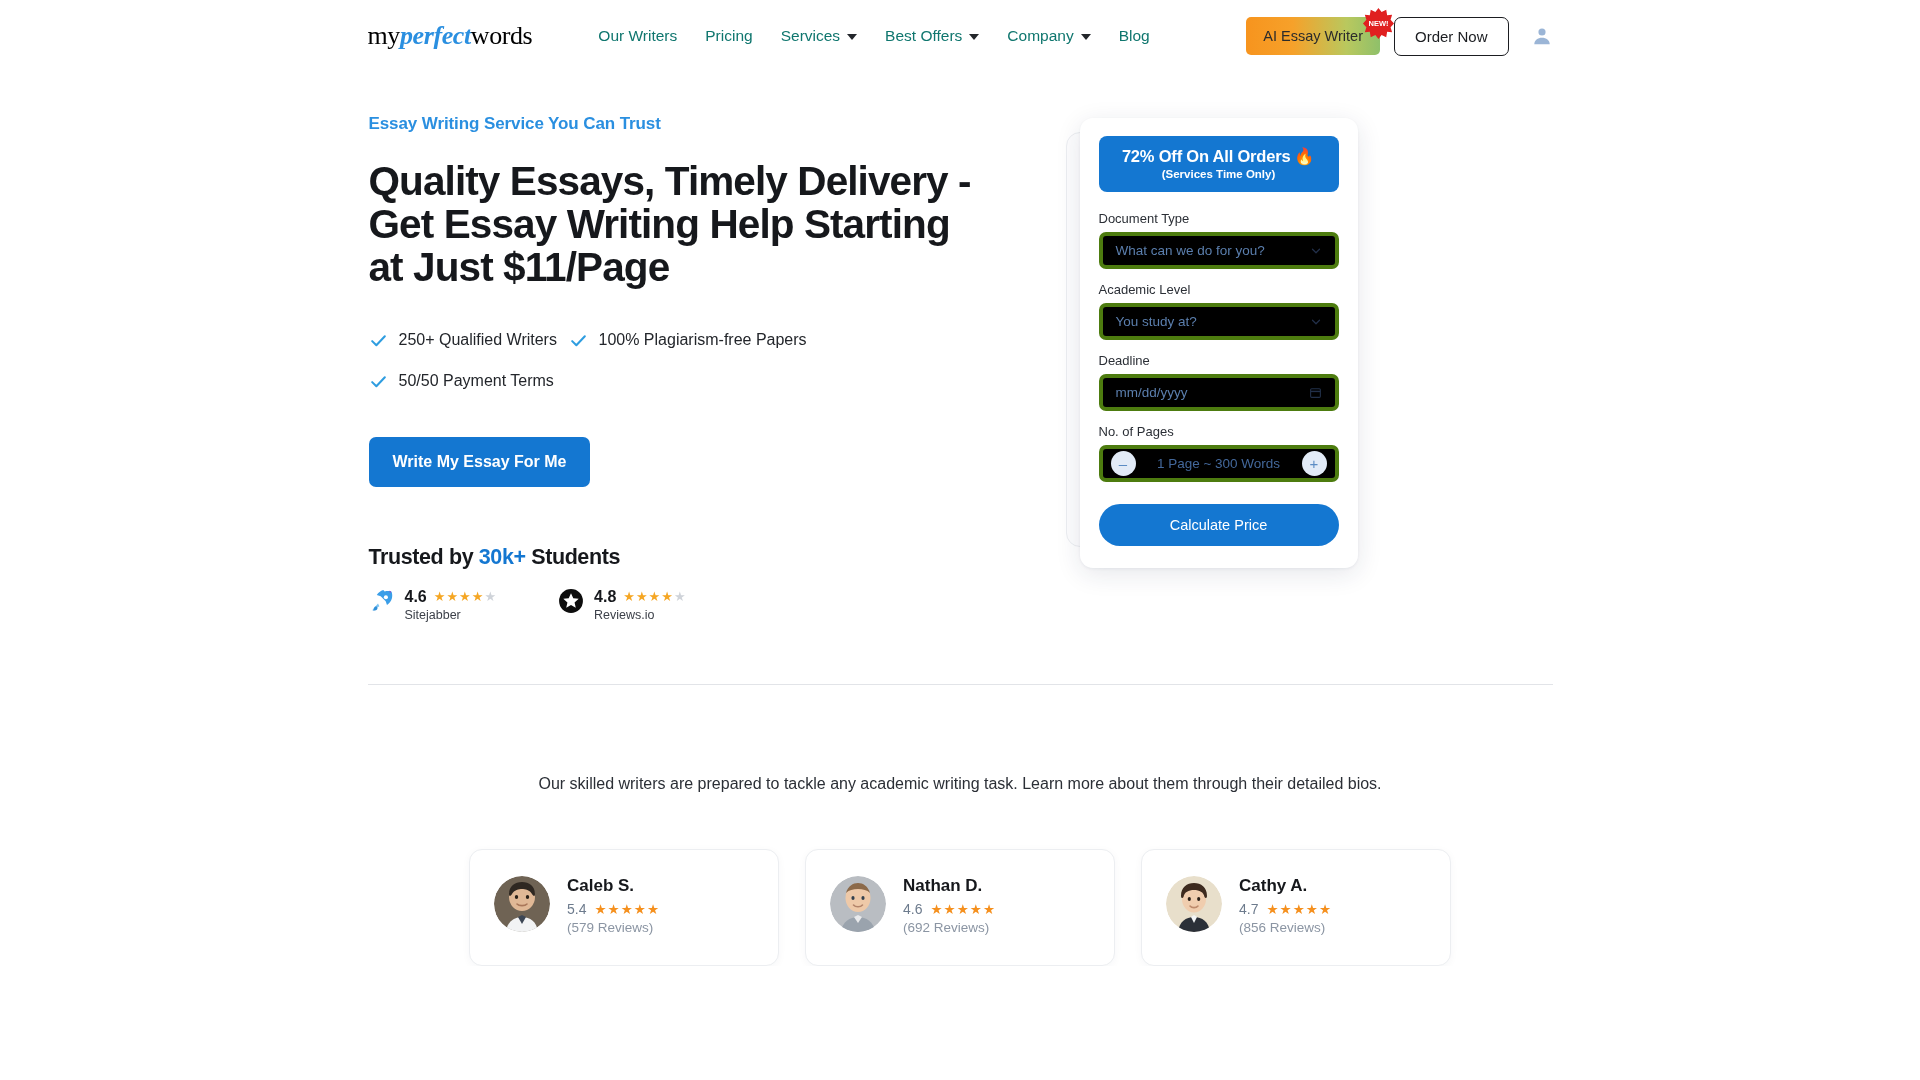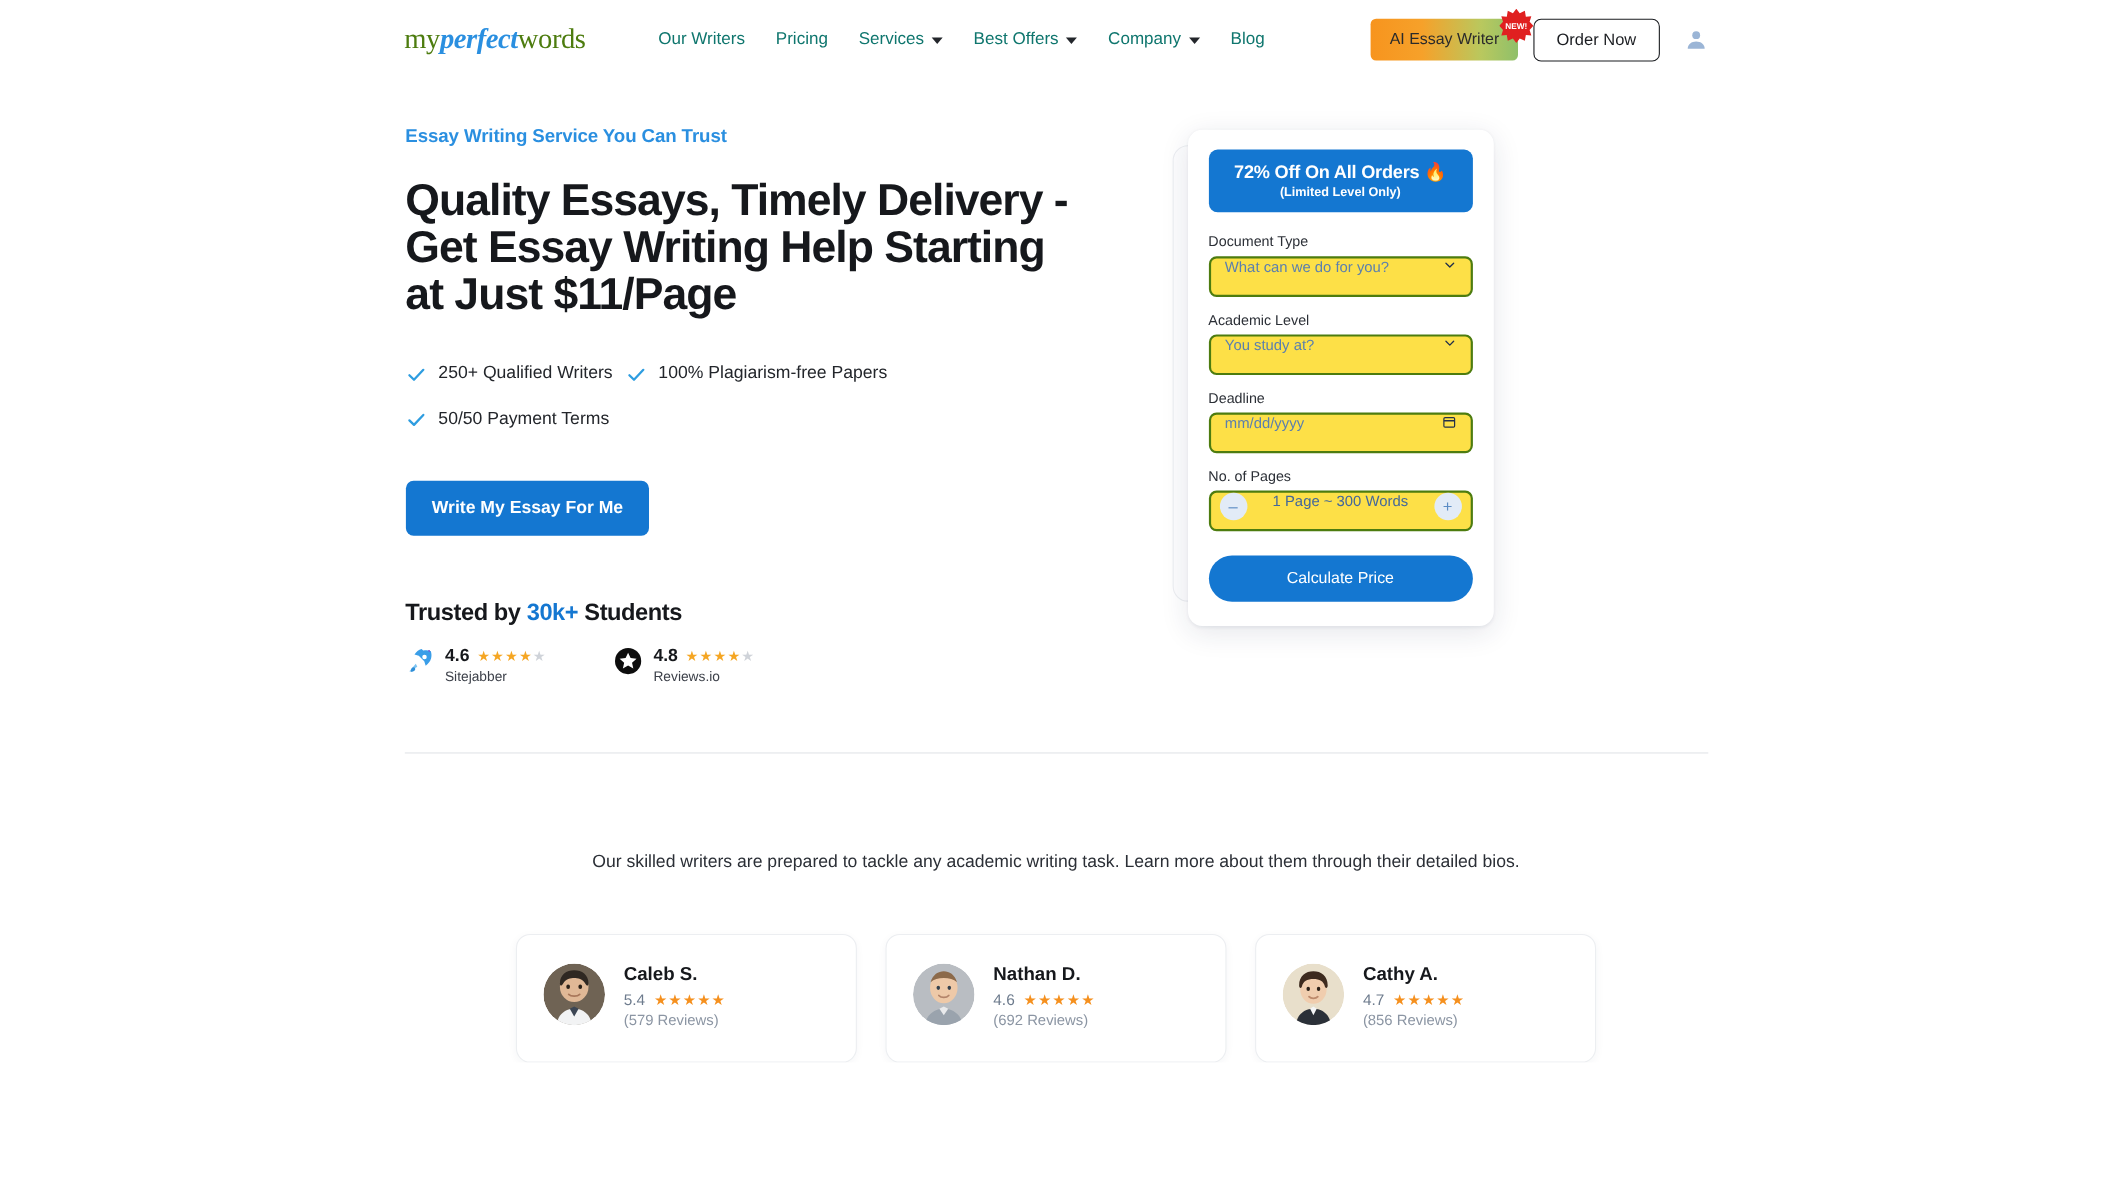--- a/index.html
+++ b/index.html
@@ -26,21 +26,21 @@
     align-items: center;
     gap: 0;
   }
   .logo {
     font-size: 26px;
     letter-spacing: -0.4px;
     white-space: nowrap;
     margin-right: 52px;
     font-family: "Liberation Serif", serif;
   }
-  .logo .lg-my, .logo .lg-words { color: #4d7c0f; font-weight: 400; }
+  .logo .lg-my, .logo .lg-words { color: #000000; font-weight: 400; }
   .logo .lg-perfect { color: #2a8fe0; font-weight: 700; font-style: italic; }
 
   .nav { display: flex; align-items: center; gap: 0; flex: 1; }
   .nav-item {
     font-size: 15.5px;
     color: #0f766e;
     padding: 8px 14px;
     display: flex;
     align-items: center;
     gap: 7px;
@@ -185,26 +185,26 @@
     color: #fff;
     text-align: center;
     padding: 11px 8px 12px;
     margin-bottom: 19px;
   }
   .promo-main { font-size: 16.5px; font-weight: 600; letter-spacing: -0.2px; }
   .promo-sub { font-size: 11.5px; font-weight: 700; margin-top: 2px; }
   .fld { margin-bottom: 13px; }
   .fld-label { font-size: 13px; color: #2b2f36; margin-bottom: 6px; }
   .fld-box {
-    background: #fde047;
-    border: 2px solid #4d7c0f;
+    background: #000000;
+    border: 4px solid #4d7c0f;
     border-radius: 7px;
     height: 37px;
     display: flex;
-    align-items: flex-start;
+    align-items: center;
     padding: 0 13px;
     font-size: 13.5px;
     color: #5b7fae;
     cursor: pointer;
     justify-content: space-between;
   }
   .chev { width: 12px; height: 12px; }
   .cal-ic { width: 13px; height: 13px; }
   .stepper { justify-content: space-between; padding: 0 8px; }
   .step-btn {
@@ -406,21 +406,21 @@
     </div>
 
     <div class="hero-right">
       <div class="card-stack">
         <div class="card-ghost"></div>
 
         <div class="order-card">
 
           <div class="promo">
             <div class="promo-main">72% Off On All Orders 🔥</div>
-            <div class="promo-sub">(Limited Level Only)</div>
+            <div class="promo-sub">(Services Time Only)</div>
           </div>
 
           <div class="fld">
             <div class="fld-label">Document Type</div>
             <div class="fld-box">
               <span>What can we do for you?</span>
               <svg class="chev" viewBox="0 0 24 24" fill="none" stroke="#22304a" stroke-width="2.4" stroke-linecap="round" stroke-linejoin="round">
                   <path d="M5 8.5 L12 15.5 L19 8.5"></path>
                 </svg>
             </div>

